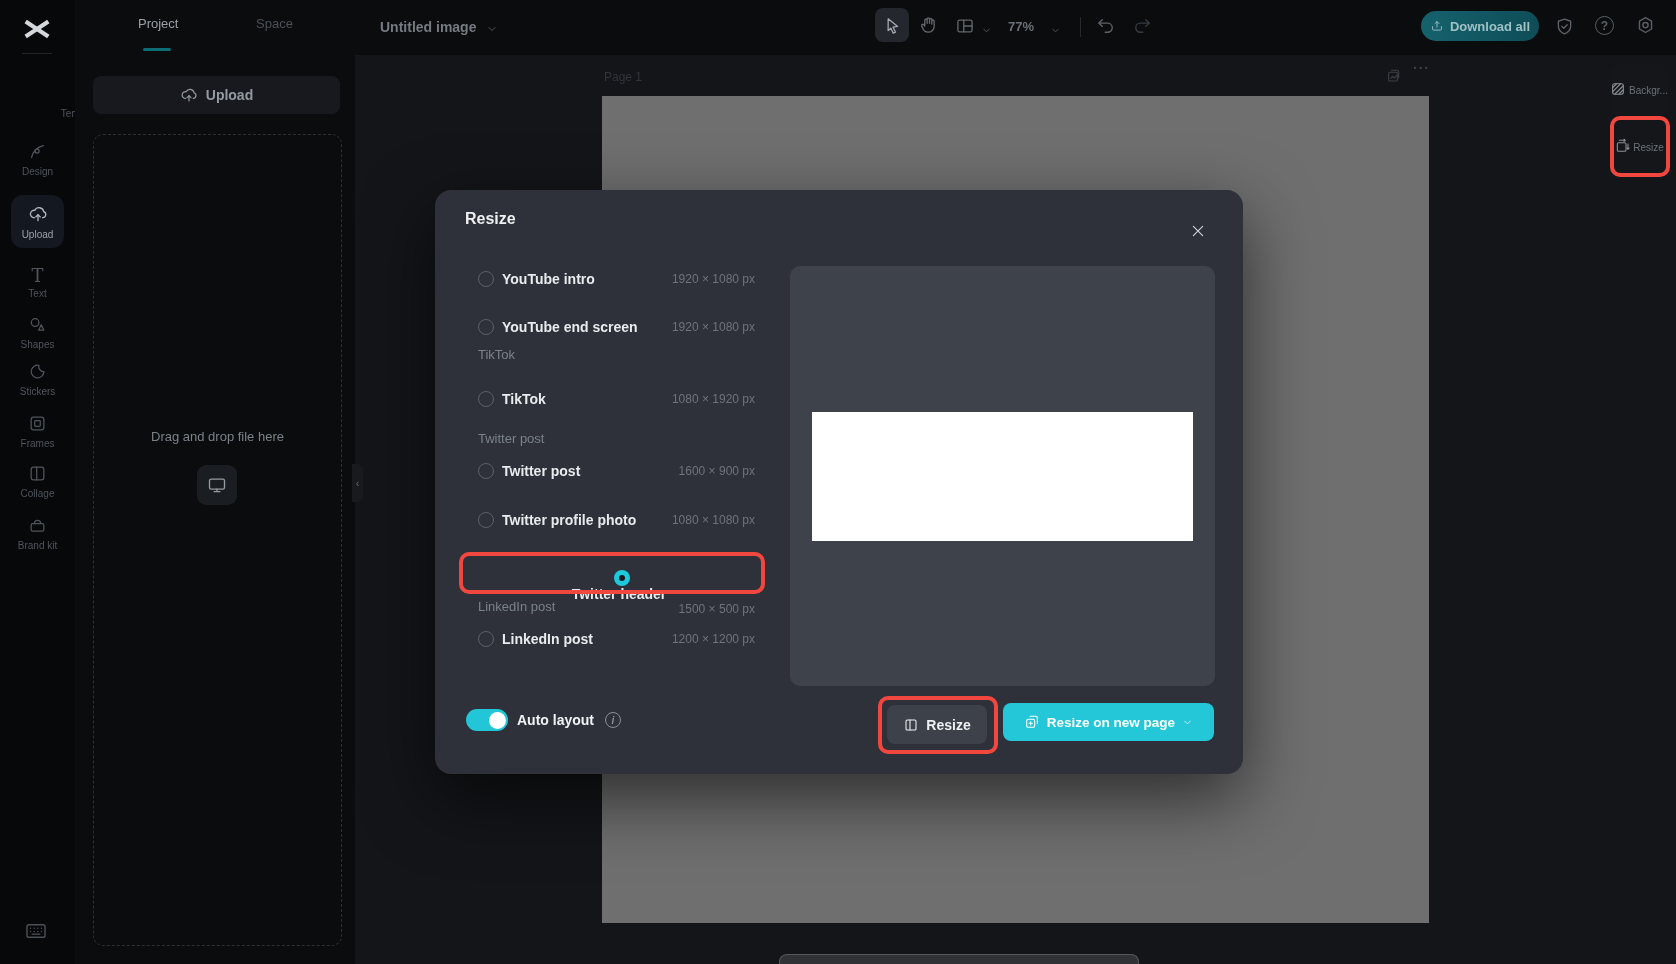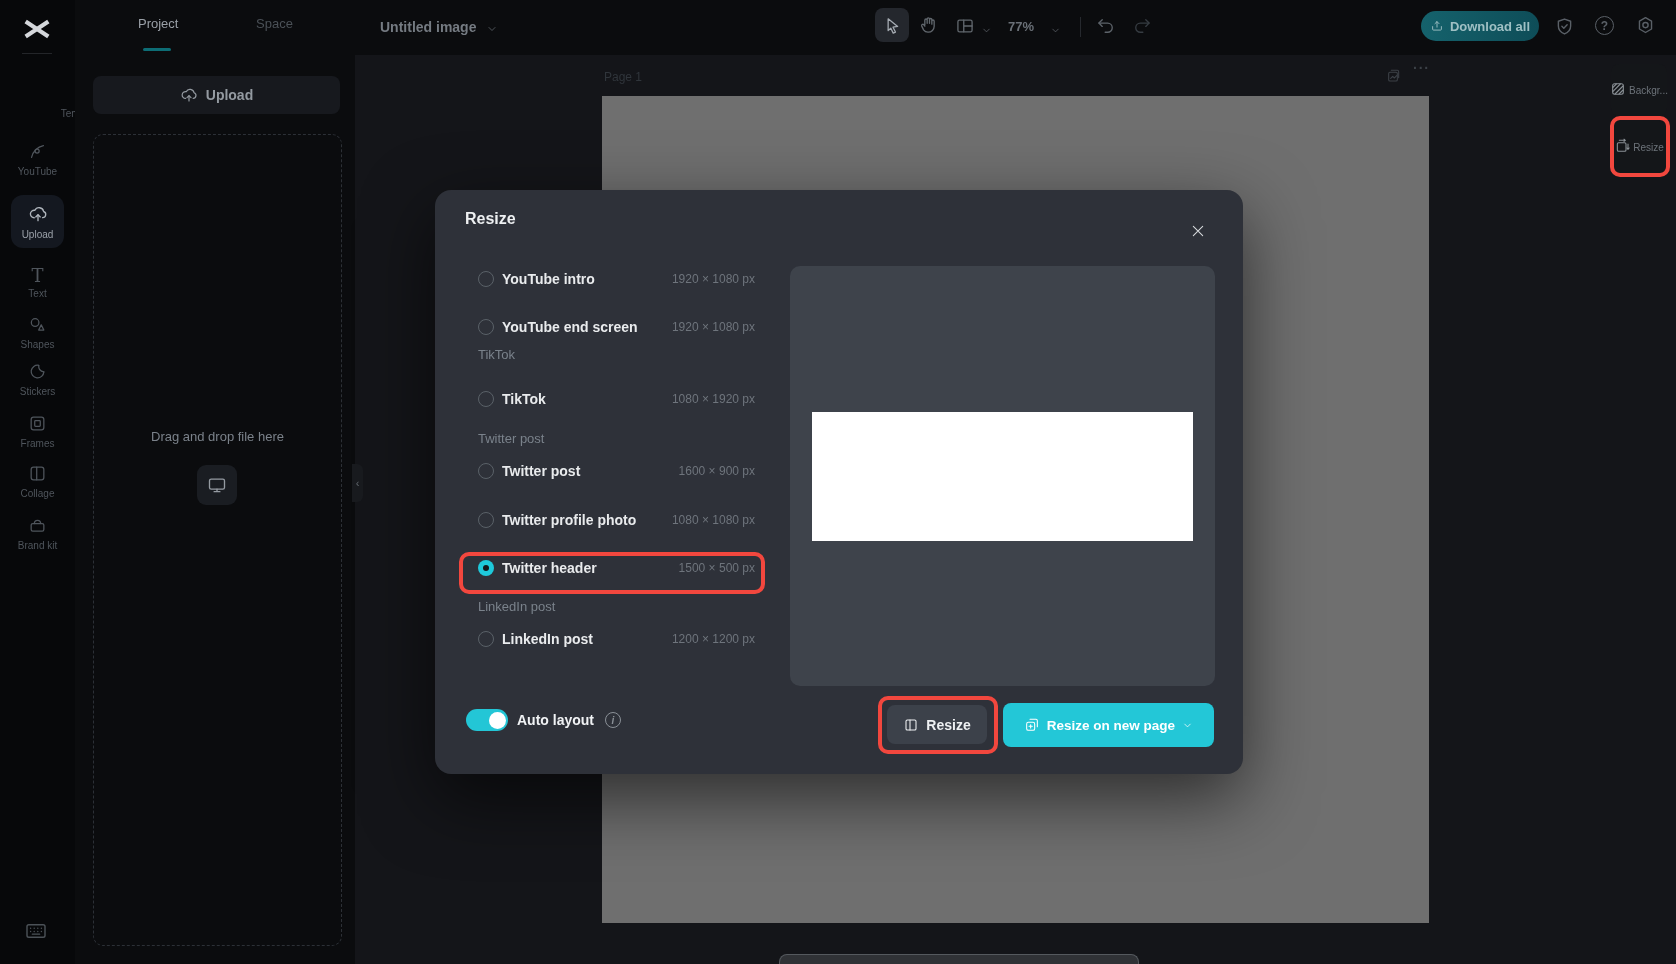--- a/index.html
+++ b/index.html
@@ -78,21 +78,21 @@
   .preview{left:355px;top:76px;width:425px;height:420px;background:#3e434b;border-radius:10px;
            display:flex;align-items:center;justify-content:center;}
   .preview-shape{width:381px;height:129px;background:#ffffff;}
   .toggle{left:31px;top:519px;width:42px;height:22px;border-radius:12px;background:#23c6d6;cursor:pointer;}
   .toggle::after{content:"";position:absolute;right:2.5px;top:2.5px;width:17px;height:17px;border-radius:50%;background:#fff;}
   .auto-label{left:82px;top:522px;font-size:14px;font-weight:bold;color:#f0f2f4;}
   .info-ic{left:170px;top:522px;color:#8a9097;}
   .resize-btn{left:452px;top:515px;width:100px;height:39px;border-radius:8px;background:#3c414a;
               display:flex;align-items:center;justify-content:center;gap:7px;color:#eef0f2;
               font-size:14px;font-weight:bold;cursor:pointer;}
-  .cta-btn{left:568px;top:513px;width:211px;height:44px;border-radius:8px;background:#23c7d7;
+  .cta-btn{left:568px;top:513px;width:211px;height:38px;border-radius:8px;background:#23c7d7;
            display:flex;align-items:center;justify-content:center;gap:7px;color:#ffffff;
            font-size:13.5px;font-weight:bold;cursor:pointer;}
 
   
   .anno{border:4px solid #f2473e;border-radius:10px;box-sizing:border-box;pointer-events:none;z-index:9;}
 </style>
 </head>
 <body>
 
 <div class="stage">
@@ -125,21 +125,21 @@
           <rect x="5" y="4" width="11" height="16" rx="2.5"></rect>
           <path d="M19.5 7v5"></path>
         </svg></span>
     <span>Templates</span>
   </div>
   <div class="abs rail-item" style="top:142px;">
     <span class="ric"><svg class="ic" width="19" height="19" viewBox="0 0 24 24">
           <path d="M4.5 19.5C6 12 12 6 19.5 4.5"></path>
           <circle cx="11.5" cy="11.5" r="2.6"></circle>
         </svg></span>
-    <span>YouTube</span>
+    <span>Design</span>
   </div>
   <div class="abs rail-active" style="top:195px;">
     <span class="ric"><svg class="ic" width="20" height="20" viewBox="0 0 24 24">
           <path d="M7.5 16.5a4.5 4.5 0 1 1 .8-8.9 5.5 5.5 0 0 1 10.4 1.4 3.8 3.8 0 0 1-1.2 7.4"></path>
           <path d="M12 20v-7"></path>
           <path d="M9.3 15.5 12 12.8l2.7 2.7"></path>
         </svg></span>
     <span>Upload</span>
   </div>
   <div class="abs rail-item" style="top:266px;">
@@ -329,21 +329,21 @@
       <div class="opt" style="top:201px;">
         <span class="radio"></span>
         <span class="opt-label">Twitter post</span>
         <span class="opt-size">1600 × 900 px</span>
       </div>
       <div class="opt" style="top:250px;">
         <span class="radio"></span>
         <span class="opt-label">Twitter profile photo</span>
         <span class="opt-size">1080 × 1080 px</span>
       </div>
-      <div class="opt" style="top:298px;">
+      <div class="opt" style="top:312px;flex-direction:column;">
         <span class="radio on"></span>
         <span class="opt-label">Twitter header</span>
         <span class="opt-size">1500 × 500 px</span>
       </div>
       <div class="sec" style="top:341px;">LinkedIn post</div>
       <div class="opt" style="top:369px;">
         <span class="radio"></span>
         <span class="opt-label">LinkedIn post</span>
         <span class="opt-size">1200 × 1200 px</span>
       </div>

